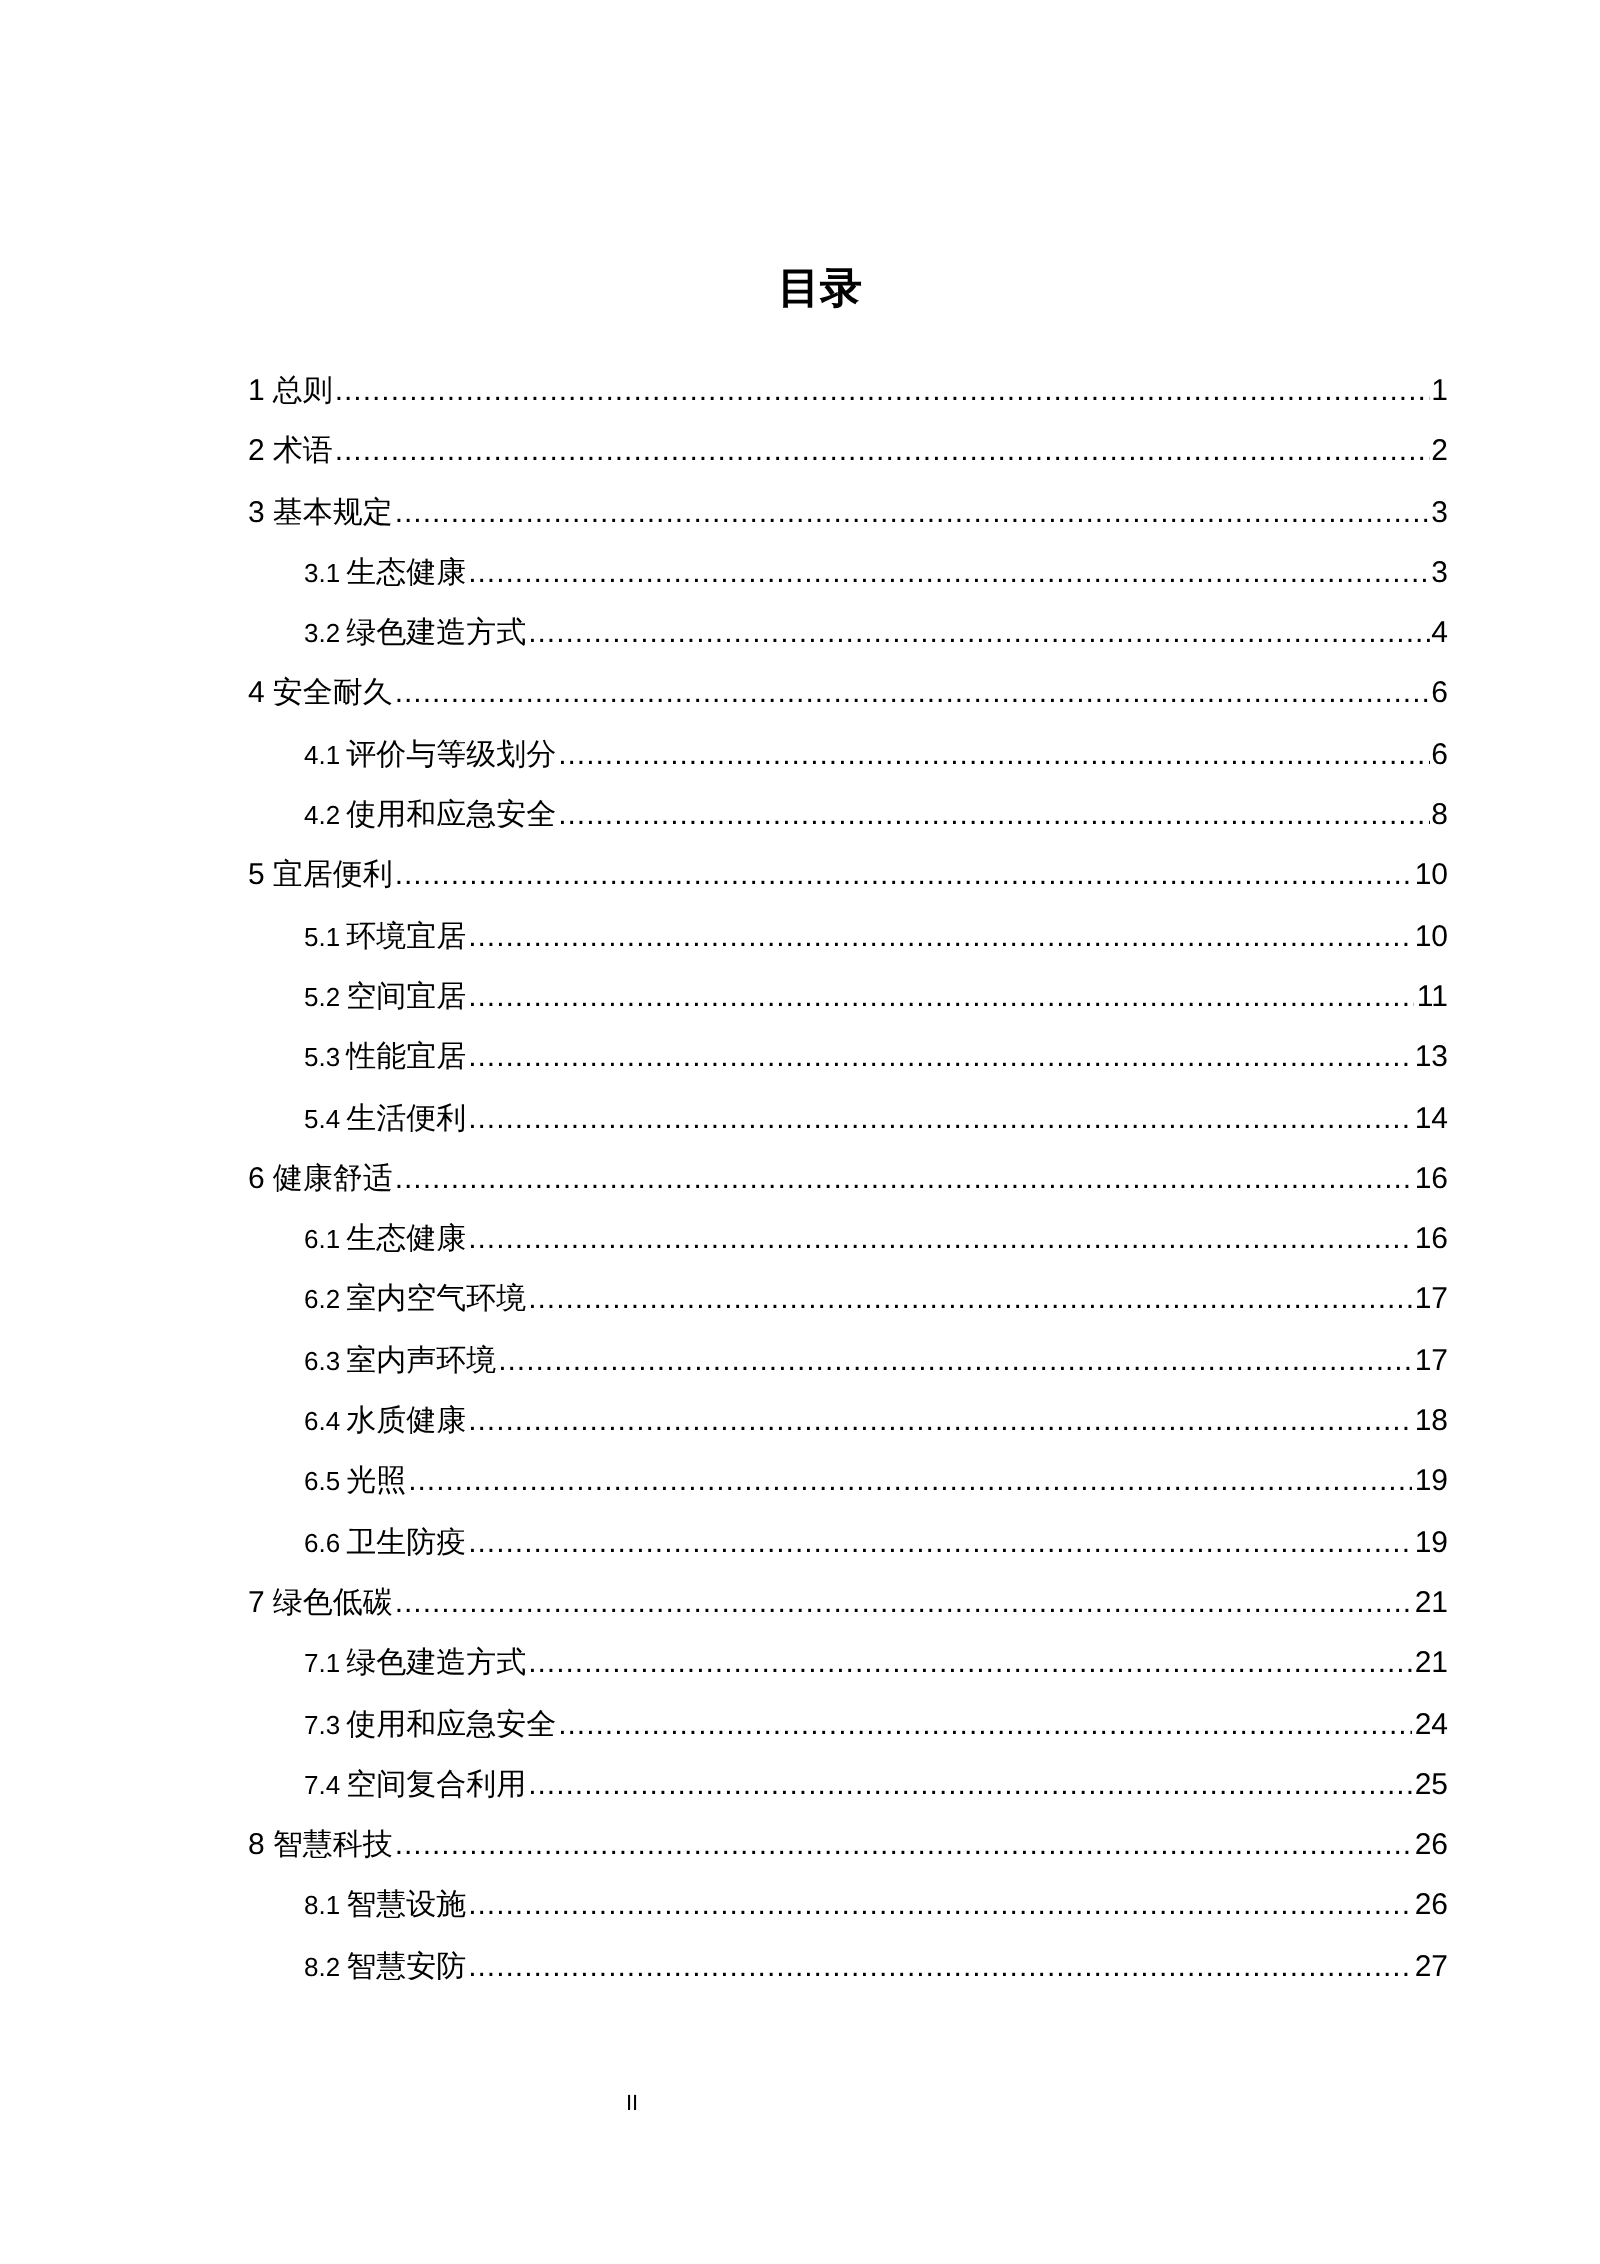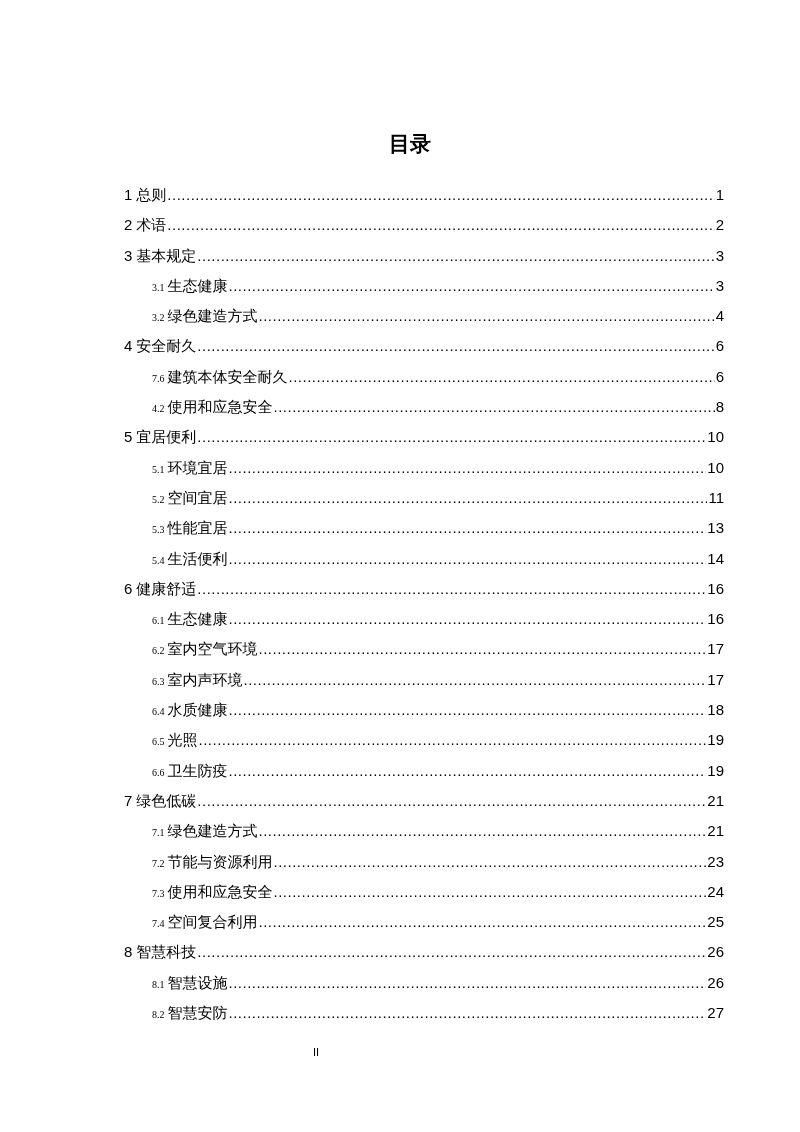--- a/index.html
+++ b/index.html
@@ -4,21 +4,21 @@
 <style>
   html, body { margin:0; padding:0; background:#ffffff; }
   body { width:800px; height:1132px; position:relative; overflow:hidden;
          font-family:"Liberation Sans", "DejaVu Sans", sans-serif; color:#000; }
   .title { position:absolute; left:0; width:820px; top:130px; text-align:center;
            font-size:21px; font-weight:bold; }
   .toc { position:absolute; left:124px; top:186px; width:600px; }
   .row { display:flex; align-items:baseline; height:30.3px; font-size:15px; white-space:nowrap; }
   .row.sub { padding-left:28px; }
   .num { margin-right:4px; }
-  .row.sub .num { font-family:Liberation Serif, serif; font-size:10px; margin-right:3px; }
+  .row.sub .num { font-family:Liberation Sans, sans-serif; font-size:13px; margin-right:3px; }
   .dots { flex:1; overflow:hidden; margin:0 1px; letter-spacing:0.5px; }
   .dots::after { content:"................................................................................................................................................................................................................"; }
   .page { text-align:right; }
   .footer { position:absolute; left:313px; top:1046px; font-size:11px;text-align:right; }
 </style>
 </head>
 <body>
 
 <div class="title">目录</div>
 
@@ -53,22 +53,22 @@
       <span class="dots"></span>
       <span class="page">4</span>
     </div>
     <div class="row">
       <span class="num">4</span>
       <span class="text">安全耐久</span>
       <span class="dots"></span>
       <span class="page">6</span>
     </div>
     <div class="row sub">
-      <span class="num">7.6</span>
-      <span class="text">建筑本体安全耐久</span>
+      <span class="num">4.1</span>
+      <span class="text">评价与等级划分</span>
       <span class="dots"></span>
       <span class="page">6</span>
     </div>
     <div class="row sub">
       <span class="num">4.2</span>
       <span class="text">使用和应急安全</span>
       <span class="dots"></span>
       <span class="page">8</span>
     </div>
     <div class="row">
@@ -149,26 +149,20 @@
       <span class="dots"></span>
       <span class="page">21</span>
     </div>
     <div class="row sub">
       <span class="num">7.1</span>
       <span class="text">绿色建造方式</span>
       <span class="dots"></span>
       <span class="page">21</span>
     </div>
     <div class="row sub">
-      <span class="num">7.2</span>
-      <span class="text">节能与资源利用</span>
-      <span class="dots"></span>
-      <span class="page">23</span>
-    </div>
-    <div class="row sub">
       <span class="num">7.3</span>
       <span class="text">使用和应急安全</span>
       <span class="dots"></span>
       <span class="page">24</span>
     </div>
     <div class="row sub">
       <span class="num">7.4</span>
       <span class="text">空间复合利用</span>
       <span class="dots"></span>
       <span class="page">25</span>

